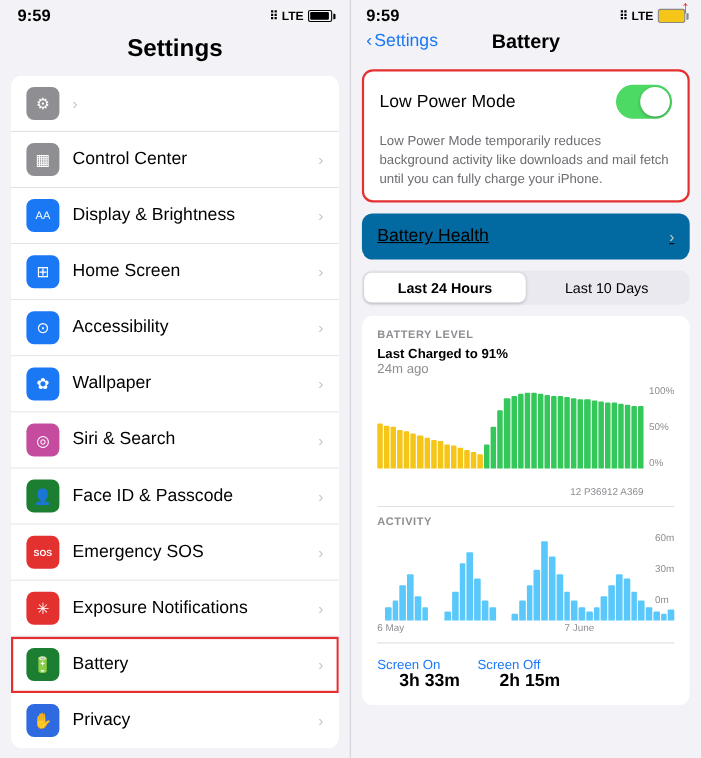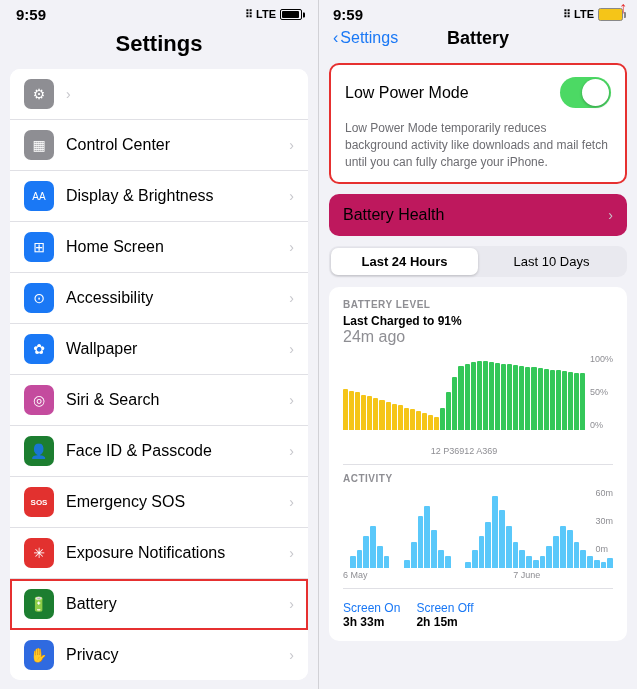--- a/index.html
+++ b/index.html
@@ -265,23 +265,24 @@
 
     .lpm-desc {
       font-size: 12px;
       color: #6d6d72;
       padding: 0 14px 12px;
       line-height: 1.4;
     }
 
     
     .bh-card {
-      background: #be185d;
+      background: #0369a1;
       border-radius: 10px;
       margin-bottom: 10px;
+      text-decoration: underline;
     }
 
     .bh-row {
       display: flex;
       align-items: center;
       padding: 12px 14px;
     }
 
     .bh-label {
       flex: 1;
@@ -332,21 +333,21 @@
       margin-bottom: 4px;
     }
 
     .last-charged {
       font-size: 12px;
       font-weight: 600;
       color: #000;
     }
 
     .time-ago {
-      font-size: 16px;
+      font-size: 12px;
       color: #8e8e93;
       margin-bottom: 8px;
     }
 
     .battery-chart-container {
       position: relative;
       height: 90px;
     }
 
     .chart-y-labels {
@@ -379,21 +380,21 @@
     .bar {
       flex: 1;
       border-radius: 1px 1px 0 0;
     }
 
     .bar-yellow { background: #f5c518; }
     .bar-green { background: #34c759; }
 
     .chart-x-labels {
       display: flex;
-      justify-content: center;
+      justify-content: flex-end;
       font-size: 9px;
       color: #8e8e93;
       margin-top: 2px;
       padding-right: 28px;
     }
 
     
     .activity-chart-container {
       position: relative;
       height: 80px;
@@ -420,23 +421,24 @@
       padding-top: 4px;
     }
 
     .stat-item .stat-label {
       font-size: 12px;
       color: #1a78f5;
       font-weight: 500;
     }
 
     .stat-item .stat-value {
-      font-size: 12px;
+      font-size: 16px;
       font-weight: 600;
       color: #000;
+      margin-left: 20px;
     }
 
     .date-labels {
       display: flex;
       justify-content: space-between;
       font-size: 9px;
       color: #8e8e93;
       margin-top: 2px;
       padding-right: 0px;
     }

